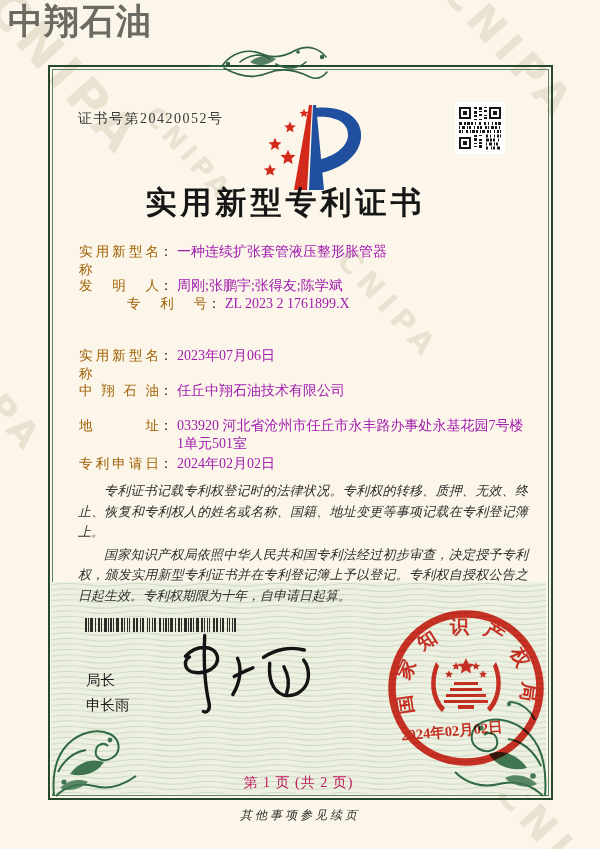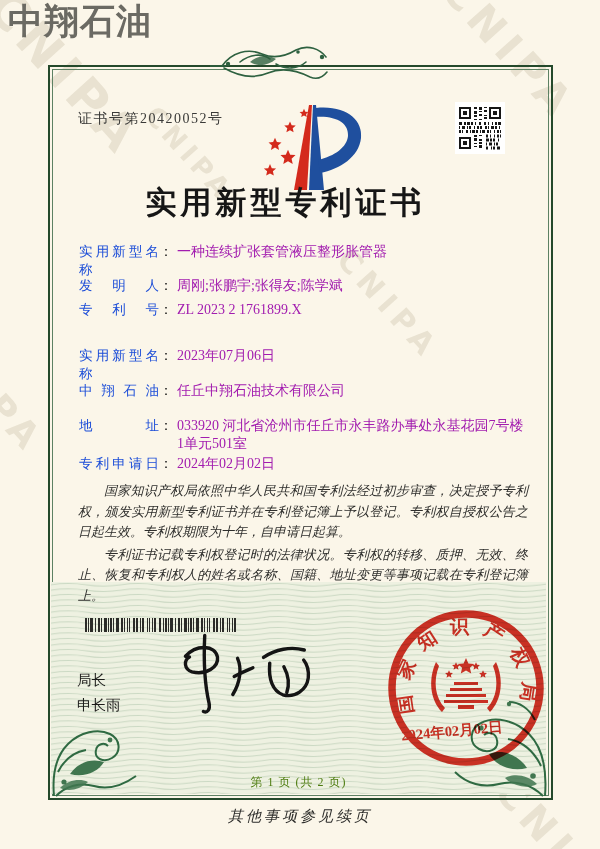--- a/index.html
+++ b/index.html
@@ -32,48 +32,48 @@
   .certno{position:absolute;left:78px;top:110px;z-index:3;font-size:14px;letter-spacing:1.5px;color:#3a3a38;}
   .cnipa-logo{position:absolute;left:256px;top:100px;z-index:3;}
   .qr{position:absolute;left:455px;top:102px;z-index:3;background:#fff;}
   .title{
     position:absolute;left:48px;top:182px;width:475px;z-index:3;text-align:center;
     font-size:31px;font-weight:bold;letter-spacing:4px;color:#161616;
   }
   .fields{position:absolute;left:79px;top:243px;width:452px;z-index:3;}
   .frow{position:absolute;left:0;}
   .flabel{
-    display:inline-block;width:80px;font-size:13.5px;color:#1d4ed8;
+    display:inline-block;width:80px;font-size:13.5px;color:#a16207;
     text-align:justify;text-align-last:justify;vertical-align:top;font-family:Liberation Mono, monospace;
   }
   .fcolon{font-size:14px;color:#21211f;vertical-align:top;}
   .fvalue{
     display:inline-block;font-size:14px;color:#a21caf;max-width:352px;
     line-height:18px;vertical-align:top;
   }
   .grant-group{position:absolute;left:211px;top:0;white-space:nowrap;}
   .paras{position:absolute;left:78px;top:481px;width:450px;z-index:3;}
   .para{
     font-size:13px;line-height:20.5px;color:#2e2e2c;font-style:italic;
     text-indent:2em;text-align:justify;margin:0 0 2px 0;
   }
   .barcode{position:absolute;left:85px;top:618px;z-index:3;}
   .signer{
-    position:absolute;left:77px;top:668px;z-index:3;line-height:25px;font-size:14.5px;
+    position:absolute;left:86px;top:668px;z-index:3;line-height:25px;font-size:14.5px;
     color:#1c1c1a;font-family:"Liberation Sans","DejaVu Sans",sans-serif;font-weight:500;
   }
   .signature{position:absolute;left:172px;top:624px;z-index:4;}
   .seal{position:absolute;left:386px;top:608px;z-index:5;mix-blend-mode:multiply;opacity:.95;}
   .pageinfo{
     position:absolute;left:48px;top:774px;width:501px;z-index:3;text-align:center;
-    font-size:12px;letter-spacing:1px;color:#4d7c0f;
+    font-size:14px;letter-spacing:1px;color:#be185d;
   }
   .footnote{
     position:absolute;left:0;top:807px;width:600px;z-index:3;text-align:center;
-    font-size:15px;font-style:italic;letter-spacing:3px;color:#2d2d2b;
+    font-size:12px;font-style:italic;letter-spacing:3px;color:#2d2d2b;
   }
   .orn{position:absolute;z-index:3;}
 </style>
 </head>
 <body>
 
 <div class="wm" style="left:18px;top:-22px;font-size:50px;">CNIPA</div>
 <div class="wm" style="left:162px;top:100px;font-size:27px;letter-spacing:5px;">CNIPA</div>
 <div class="wm" style="left:468px;top:-34px;font-size:42px;">CNIPA</div>
 <div class="wm" style="left:356px;top:242px;font-size:30px;">CNIPA</div>
@@ -197,21 +197,21 @@
 
 <div class="fields">
   <div class="frow" style="top:0;">
     <span class="flabel">实用新型名称</span><span class="fcolon">：</span>
     <span class="fvalue">一种连续扩张套管液压整形胀管器</span>
   </div>
   <div class="frow" style="top:34px;">
     <span class="flabel">发明人</span><span class="fcolon">：</span>
     <span class="fvalue">周刚;张鹏宇;张得友;陈学斌</span>
   </div>
-  <div class="frow" style="top:58px;">
+  <div class="frow" style="top:52px;margin-left:48px;">
     <span class="flabel">专利号</span><span class="fcolon">：</span>
     <span class="fvalue">ZL 2023 2 1761899.X</span>
   </div>
   <div class="frow" style="top:104px;">
     <span class="flabel">实用新型名称</span><span class="fcolon">：</span>
     <span class="fvalue">2023年07月06日</span>
   </div>
   <div class="frow" style="top:139px;">
     <span class="flabel">中翔石油</span><span class="fcolon">：</span>
     <span class="fvalue">任丘中翔石油技术有限公司</span>
@@ -220,22 +220,22 @@
     <span class="flabel">地址</span><span class="fcolon">：</span>
     <span class="fvalue">033920 河北省沧州市任丘市永丰路办事处永基花园7号楼1单元501室</span>
   </div>
   <div class="frow" style="top:212px;width:452px;">
     <span class="flabel">专利申请日</span><span class="fcolon">：</span>
     <span class="fvalue">2024年02月02日</span>
   </div>
 </div>
 
 <div class="paras">
+  <p class="para">专利证书记载专利权登记时的法律状况。专利权的转移、质押、无效、终止、恢复和专利权人的姓名或名称、国籍、地址变更等事项记载在专利登记簿上。</p>
   <p class="para">国家知识产权局依照中华人民共和国专利法经过初步审查，决定授予专利权，颁发实用新型专利证书并在专利登记簿上予以登记。专利权自授权公告之日起生效。专利权期限为十年，自申请日起算。</p>
-  <p class="para">专利证书记载专利权登记时的法律状况。专利权的转移、质押、无效、终止、恢复和专利权人的姓名或名称、国籍、地址变更等事项记载在专利登记簿上。</p>
 </div>
 
 <svg class="barcode" width="153" height="14" viewBox="0 0 153 14">
   <line x1="0" y1="7" x2="153" y2="7" stroke="#2b2b28" stroke-width="14" stroke-dasharray="2 1 1 1 3 2 1 2 2 1 1 2 3 1 1 1 2 1 1 2 3 2 2 1 1"></line>
 </svg>
 
 <div class="signer">
   <div>局长</div>
   <div>申长雨</div>
 </div>

